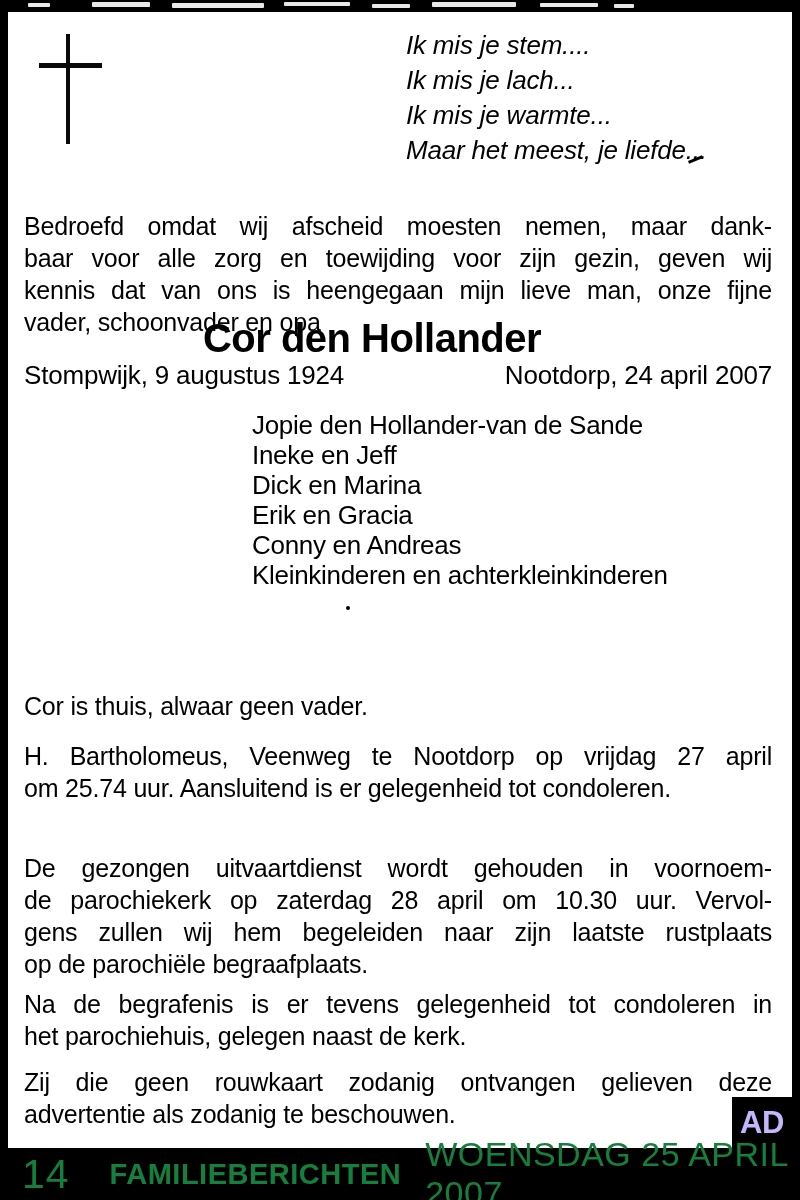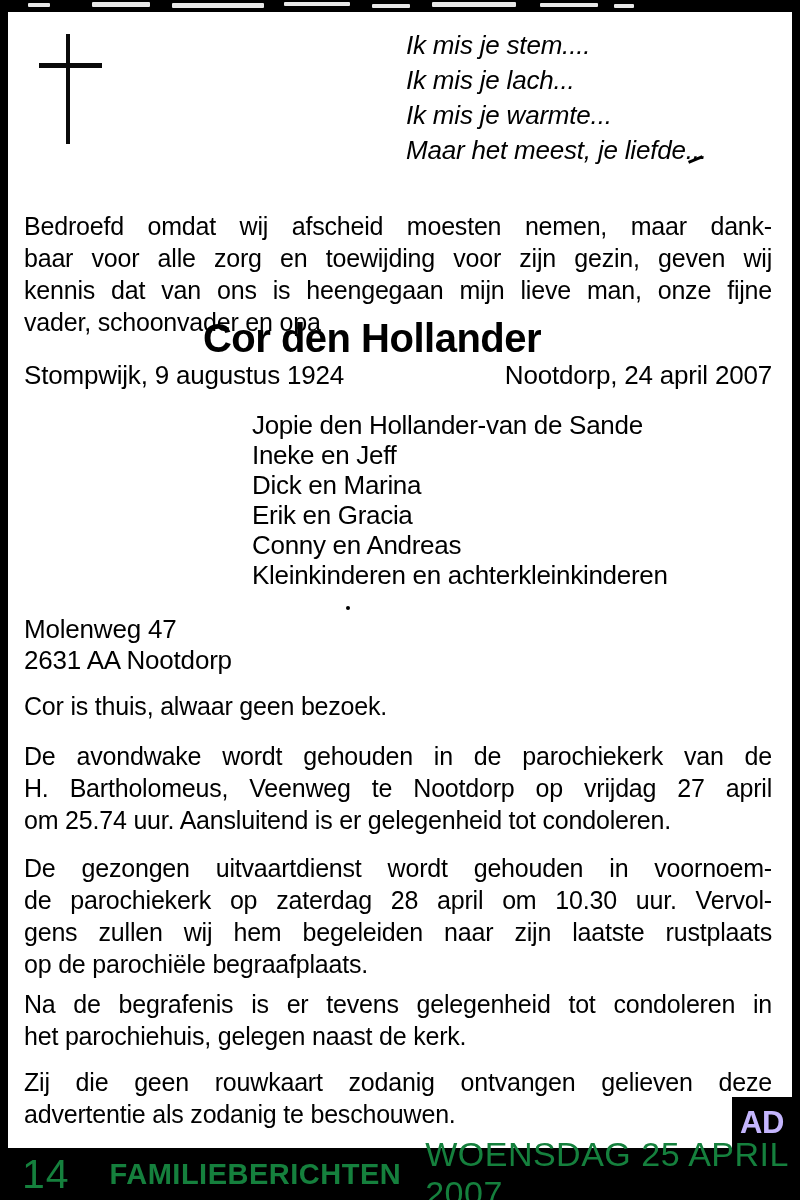--- a/index.html
+++ b/index.html
@@ -145,31 +145,26 @@
       <div class="line">Jopie den Hollander-van de Sande</div>
       <div class="line">Ineke en Jeff</div>
       <div class="line">Dick en Marina</div>
       <div class="line">Erik en Gracia</div>
       <div class="line">Conny en Andreas</div>
       <div class="line">Kleinkinderen en achterkleinkinderen</div>
     </div>
 
     <div class="dot-artifact"></div>
 
-    <div class="address">
-      <div class="line">Molenweg 47</div>
-      <div class="line">2631 AA Nootdorp</div>
-    </div>
 
     <div class="para visit">
-      <div class="line">Cor is thuis, alwaar geen bezoek.</div>
+      <div class="line">Cor is thuis, alwaar geen vader.</div>
     </div>
 
     <div class="para wake">
-      <div class="line j">De avondwake wordt gehouden in de parochiekerk van de</div>
       <div class="line j">H. Bartholomeus, Veenweg te Nootdorp op vrijdag 27 april</div>
       <div class="line">om 25.74 uur. Aansluitend is er gelegenheid tot condoleren.</div>
     </div>
 
     <div class="para funeral">
       <div class="line j">De gezongen uitvaartdienst wordt gehouden in voornoem-</div>
       <div class="line j">de parochiekerk op zaterdag 28 april om 10.30 uur. Vervol-</div>
       <div class="line j">gens zullen wij hem begeleiden naar zijn laatste rustplaats</div>
       <div class="line">op de parochiële begraafplaats.</div>
     </div>

